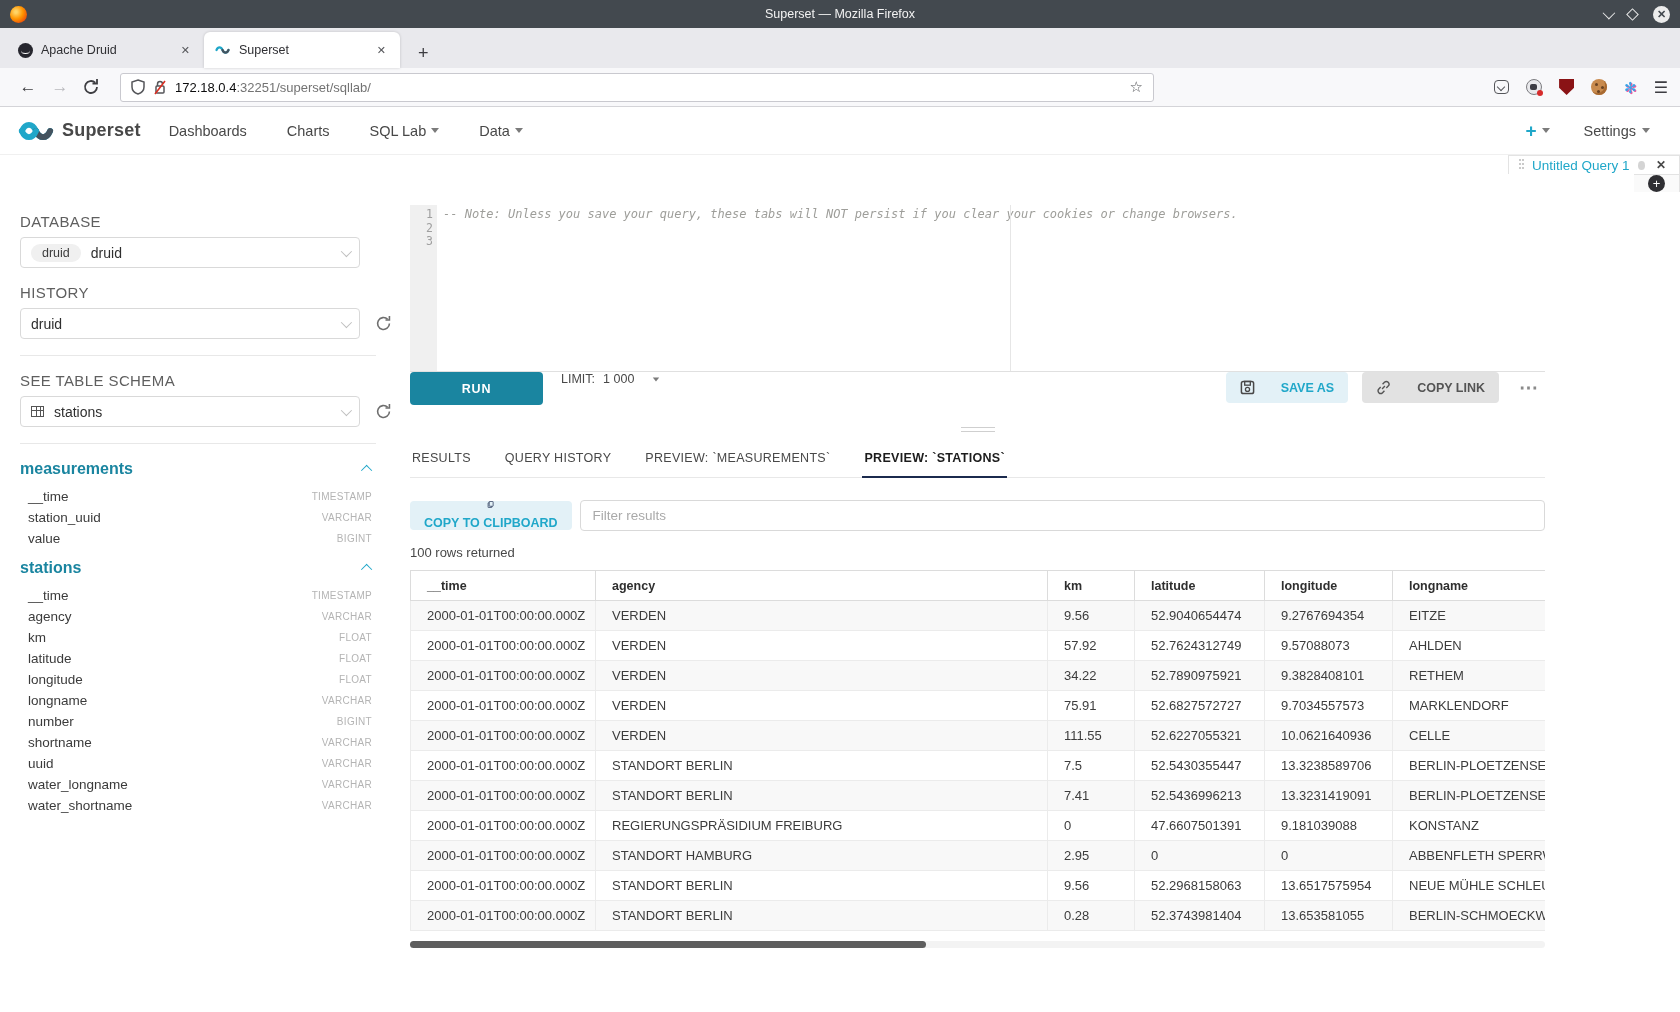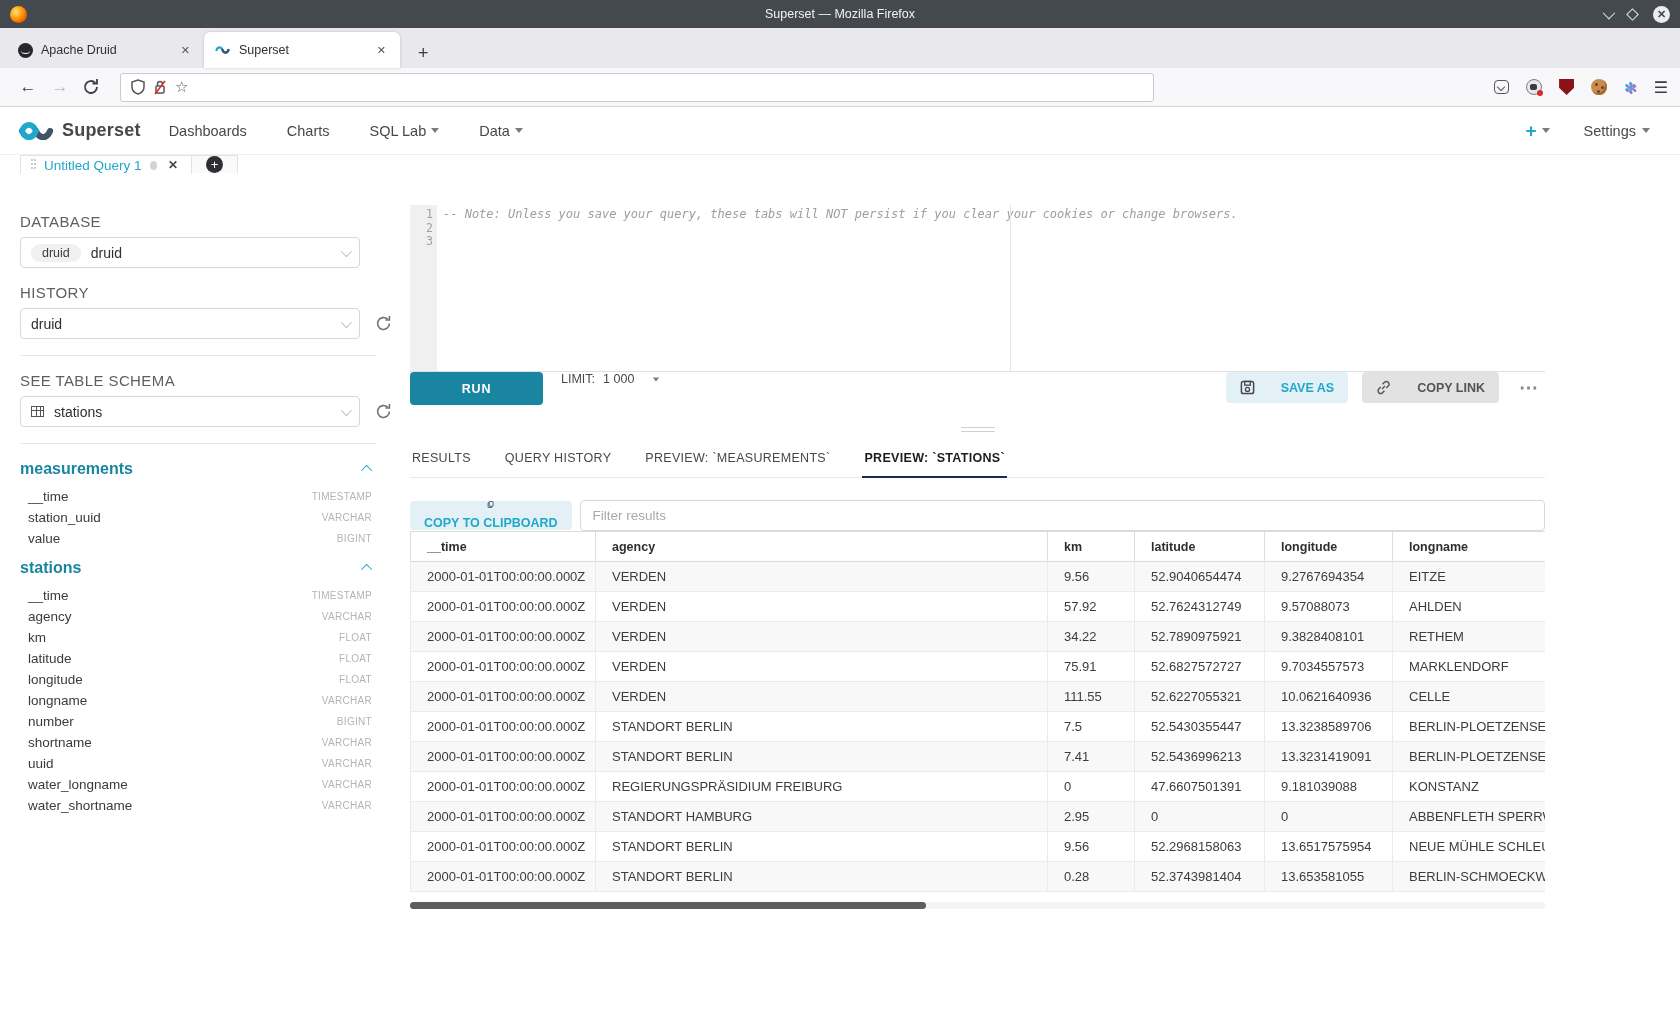--- a/index.html
+++ b/index.html
@@ -59,21 +59,21 @@
   .ss-brand { font-size:18px; font-weight:bold; color:#484848; letter-spacing:.2px; }
   .ss-menu { display:flex; align-items:center; gap:40px; margin-left:28px; font-size:14.5px; color:#484848; }
   .ss-menu .mi { display:flex; align-items:center; gap:5px; }
   .caret { width:0; height:0; border-left:4px solid transparent; border-right:4px solid transparent;
            border-top:5px solid #7b7b7b; display:inline-block; }
   .ss-right { margin-left:auto; display:flex; align-items:center; gap:34px; padding-right:14px; }
   .plus-btn { color:#20a7c9; font-weight:bold; font-size:19px; display:flex; align-items:center; gap:5px; }
   .settings { font-size:14.5px; color:#484848; display:flex; align-items:center; gap:6px; }
 
   
-  .qtab-row { height:42px; background:#fff; display:flex; align-items:flex-start; padding-left:20px; }
+  .qtab-row { height:42px; background:#fff; display:flex; align-items:flex-end; padding-left:20px;flex-direction:column; }
   .qtab { width:172px; border:1px solid #e3e3e3; border-bottom:none; background:#fff;
           display:flex; align-items:center; gap:8px; padding:0 10px; }
   .drag-dots { width:4px; height:12px; position:relative; flex:0 0 5px; }
   .drag-dots::before { content:""; position:absolute; width:2px; height:2px; border-radius:50%; background:#b9b9b9;
       box-shadow:0 4px 0 #b9b9b9, 0 8px 0 #b9b9b9, 3px 0 0 #b9b9b9, 3px 4px 0 #b9b9b9, 3px 8px 0 #b9b9b9; }
   .qtab-title { color:#20a7c9; font-size:13.5px; flex:1; white-space:nowrap; }
   .qtab-dot { width:9px; height:9px; border-radius:50%; background:#d4d4d4; }
   .qtab-close { color:#484848; font-size:12px; font-weight:bold; padding:2px 3px; }
   .qtab-add { width:46px; border:1px solid #e3e3e3; border-left:none; border-bottom:none; background:#fafafa;
               display:flex; align-items:center; justify-content:center; }
@@ -204,20 +204,21 @@
   </svg>
   <div class="urlfield">
     <svg class="ic" width="14" height="16" viewBox="0 0 14 16">
       <path d="M7 1 13 3v5c0 4-3 6-6 7-3-1-6-3-6-7V3Z" fill="none" stroke="#55565a" stroke-width="1.5"></path>
     </svg>
     <svg class="ic" width="14" height="16" viewBox="0 0 14 16">
       <rect x="3" y="7" width="8" height="7" rx="1" fill="none" stroke="#55565a" stroke-width="1.5"></rect>
       <path d="M4.5 7V5a2.5 2.5 0 0 1 5 0" fill="none" stroke="#55565a" stroke-width="1.5"></path>
       <line x1="2" y1="15" x2="12" y2="2" stroke="#d92d20" stroke-width="1.6"></line>
     </svg>
+    <span class="url-text"><span>172.18.0.4</span><span class="url-rest">:32251/superset/sqllab/</span></span>
     <span class="star">☆</span>
   </div>
   <div class="toolbar-icons">
     <span class="pocket-ic"></span>
     <span class="mask-ic"></span>
     <span class="ublock-ic"></span>
     <span class="cookie-ic"></span>
     <span class="snow-ic">✻</span>
     <span class="hamburger">☰</span>
   </div>
@@ -436,20 +437,21 @@
       <button class="copyclip">
         <svg class="ic" width="13" height="15" viewBox="0 0 14 16">
           <rect x="4" y="1" width="9" height="11" rx="1" fill="none" stroke="#1b2a4e" stroke-width="1.6"></rect>
           <path d="M4 4H2.5a1 1 0 0 0-1 1v9a1 1 0 0 0 1 1H9a1 1 0 0 0 1-1v-2" fill="none" stroke="#1b2a4e" stroke-width="1.6"></path>
         </svg>
         <span>COPY TO CLIPBOARD</span>
       </button>
       <input class="filter-input" placeholder="Filter results" style="">
     </div>
 
+    <div class="rows-returned">100 rows returned</div>
 
     <div class="rtable-wrap">
       <table class="rt">
         <thead>
             <tr id="rt-head">
               <th>__time</th>
               <th>agency</th>
               <th>km</th>
               <th>latitude</th>
               <th>longitude</th>

